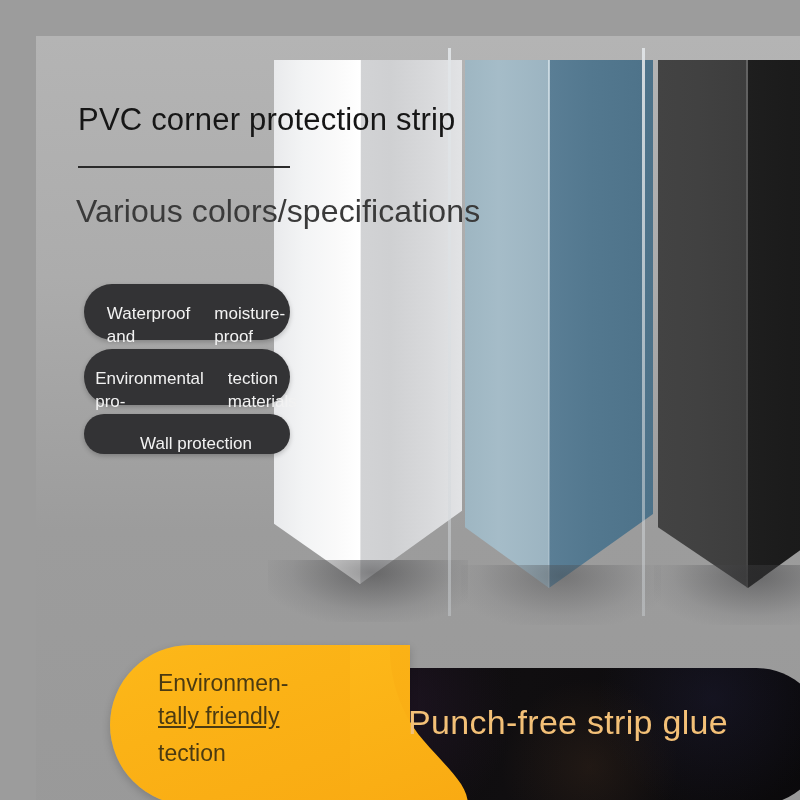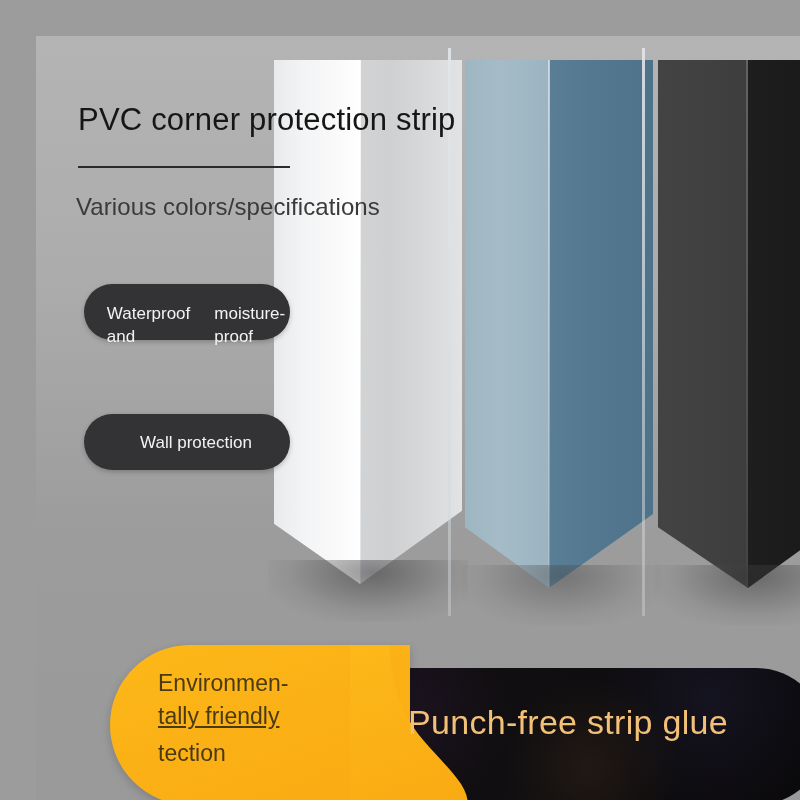--- a/index.html
+++ b/index.html
@@ -98,35 +98,35 @@
   
   #title {
     position:absolute; left:30px; top:54px;
     font-size:31px; color:#161616; letter-spacing:.2px; white-space:nowrap;
   }
   #rule {
     position:absolute; left:30px; top:118px; width:212px; height:2px; background:#2a2a2a;
   }
   #subtitle {
     position:absolute; left:28px; top:145px;
-    font-size:24px; color:#3a3a3a; letter-spacing:.1px; white-space:nowrap;
+    font-size:32px; color:#3a3a3a; letter-spacing:.1px; white-space:nowrap;
   }
 
   
   .pill {
     position:absolute; left:36px; width:206px;
     background:#333335; border-radius:28px;
     color:#f2f2f2; font-size:17px; line-height:23px;
     padding:6px 0 6px 18px;
     display:flex; flex-direction:row; justify-content:center;
     box-shadow:0 2px 5px rgba(0,0,0,.22);
   }
   #pill-1 { top:236px; height:56px; }
   #pill-2 { top:301px; height:56px; }
-  #pill-3 { top:366px; height:56px;align-items:center; }
+  #pill-3 { top:366px; height:40px; }
   .pill span { display:block; }
 
   
   #banner { position:absolute; left:0; top:585px; width:800px; height:180px; }
 
   #black-banner {
     position:absolute; left:205px; top:23px; width:560px; height:137px;
     background:
       radial-gradient(circle at 22% 30%, rgba(60,35,70,.35) 0%, rgba(0,0,0,0) 28%),
       radial-gradient(circle at 58% 72%, rgba(80,55,35,.28) 0%, rgba(0,0,0,0) 26%),
@@ -189,20 +189,24 @@
   </div>
 
   <div id="title">PVC corner protection strip</div>
   <div id="rule"></div>
   <div id="subtitle">Various colors/specifications</div>
 
   <div class="pill" id="pill-1">
     <span>Waterproof and</span>
     <span>moisture-proof</span>
   </div>
+  <div class="pill" id="pill-2">
+    <span>Environmental pro-</span>
+    <span>tection materials</span>
+  </div>
   <div class="pill" id="pill-3">
     <span>Wall protection</span>
   </div>
 
   <div id="banner">
     <div id="black-banner"></div>
     <div id="yellow-pill"></div>
     <div id="yellow-tail"></div>
   </div>
 

